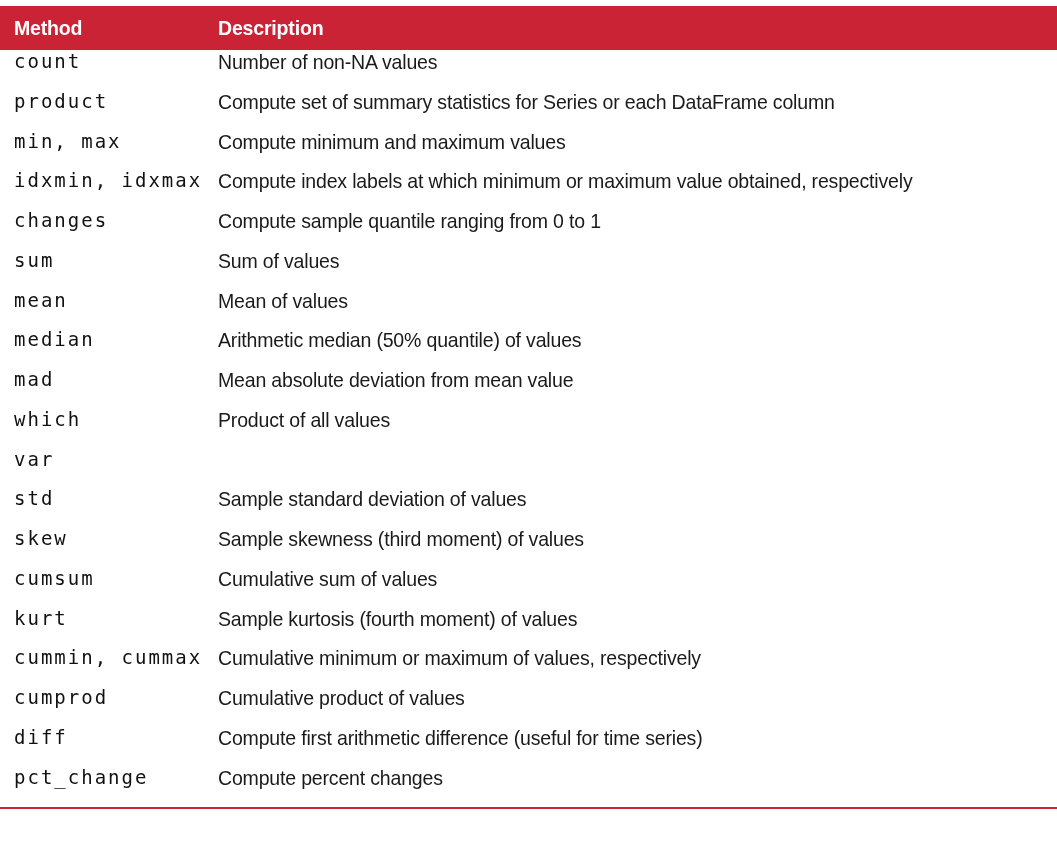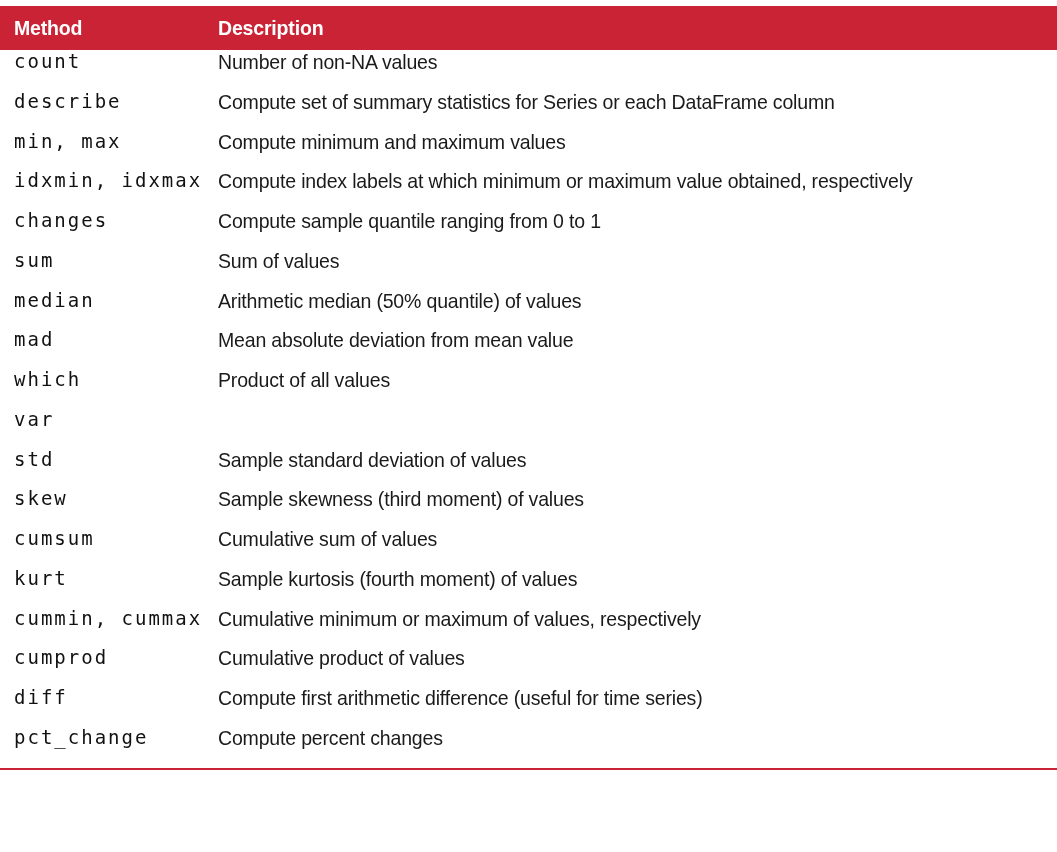--- a/index.html
+++ b/index.html
@@ -88,38 +88,42 @@
       <span class="condensed">Description</span>
     </div>
   </div>
 
   <div id="tbody">
       <div class="row">
         <div class="col-method"><span class="method-text">count</span></div>
         <div class="col-desc"><span class="desc-text condensed">Number of non-NA values</span></div>
       </div>
       <div class="row">
-        <div class="col-method"><span class="method-text">describe</span></div>
+        <div class="col-method"><span class="method-text">product</span></div>
         <div class="col-desc"><span class="desc-text condensed">Compute set of summary statistics for Series or each DataFrame column</span></div>
       </div>
       <div class="row">
         <div class="col-method"><span class="method-text">min, max</span></div>
         <div class="col-desc"><span class="desc-text condensed">Compute minimum and maximum values</span></div>
       </div>
       <div class="row">
         <div class="col-method"><span class="method-text">idxmin, idxmax</span></div>
         <div class="col-desc"><span class="desc-text condensed">Compute index labels at which minimum or maximum value obtained, respectively</span></div>
       </div>
       <div class="row">
         <div class="col-method"><span class="method-text">changes</span></div>
         <div class="col-desc"><span class="desc-text condensed">Compute sample quantile ranging from 0 to 1</span></div>
       </div>
       <div class="row">
         <div class="col-method"><span class="method-text">sum</span></div>
         <div class="col-desc"><span class="desc-text condensed">Sum of values</span></div>
+      </div>
+      <div class="row">
+        <div class="col-method"><span class="method-text">mean</span></div>
+        <div class="col-desc"><span class="desc-text condensed">Mean of values</span></div>
       </div>
       <div class="row">
         <div class="col-method"><span class="method-text">median</span></div>
         <div class="col-desc"><span class="desc-text condensed">Arithmetic median (50% quantile) of values</span></div>
       </div>
       <div class="row">
         <div class="col-method"><span class="method-text">mad</span></div>
         <div class="col-desc"><span class="desc-text condensed">Mean absolute deviation from mean value</span></div>
       </div>
       <div class="row">

